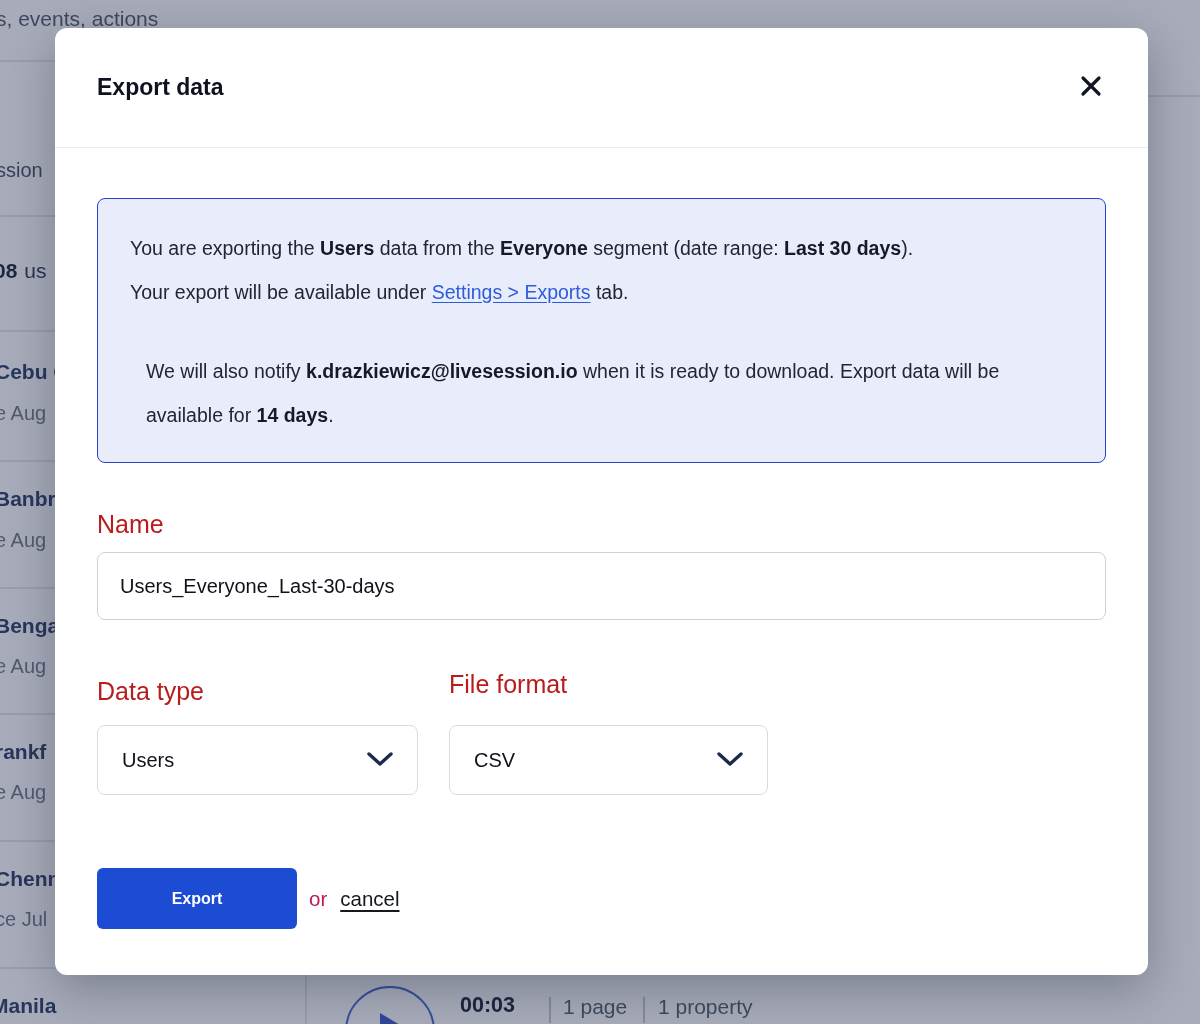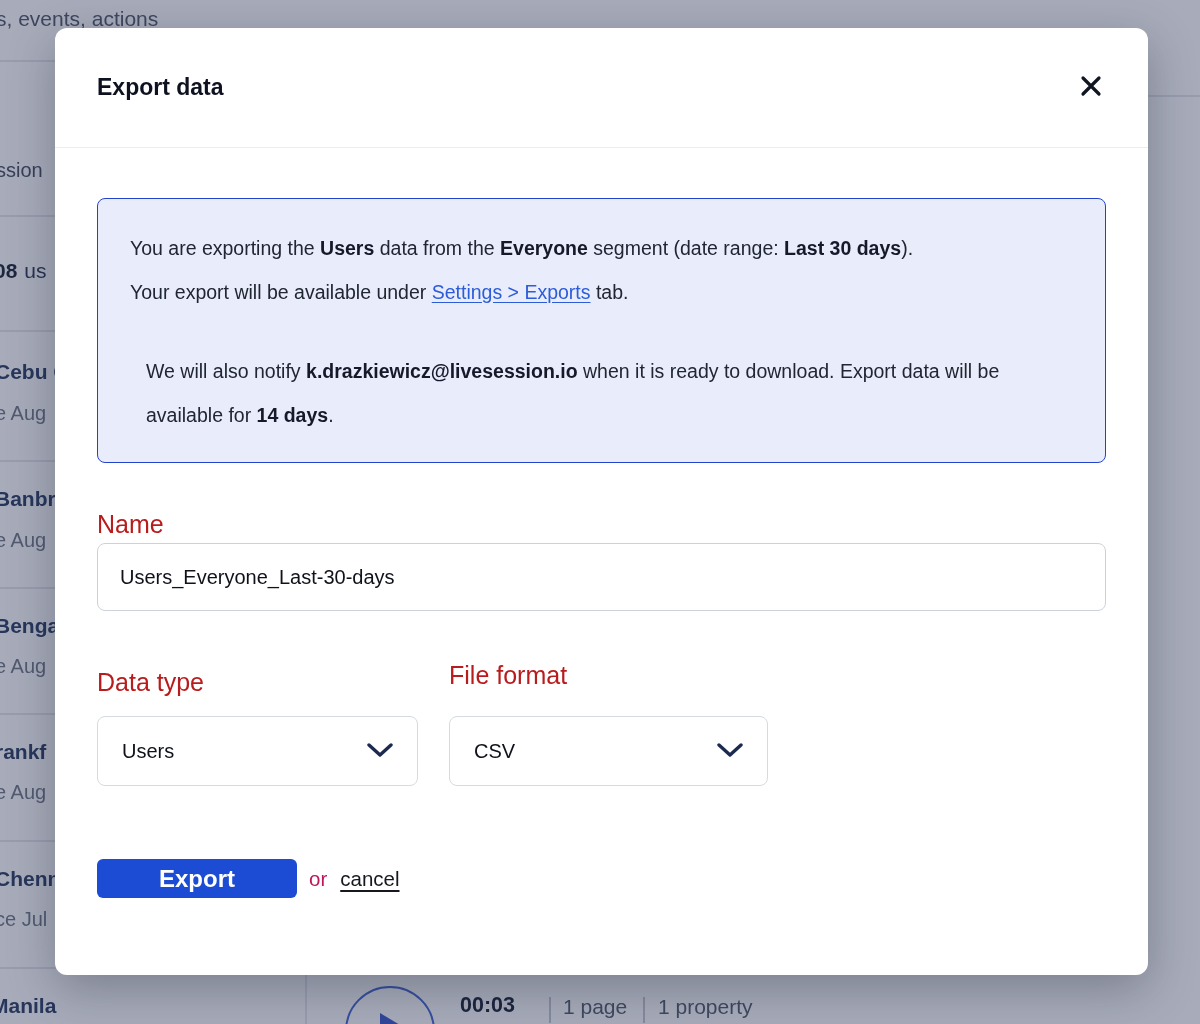--- a/index.html
+++ b/index.html
@@ -47,35 +47,35 @@
 
   .info-box { margin-top:50px; background:#e9edfb; border:1.5px solid #2443cc;
               border-radius:8px; padding:27px 32px 25px 32px;
               font-size:19.5px; line-height:44px; color:#212633; }
   .info-box strong { font-weight:700; color:#15192a; }
   .info-box a { color:#2c5cd9; text-decoration:underline; text-underline-offset:3px; cursor:pointer; }
   .info-p3 { margin-top:35px;margin-left:16px; }
 
   .field-label { font-size:25px; color:#b91c1c; }
   .name-label { margin-top:47px; }
-  .name-input { margin-top:4px; width:100%; height:68px; border:1.5px solid #cdd2da;
+  .name-input { margin-top:13px; width:100%; height:68px; border:1.5px solid #cdd2da;
                 border-radius:8px; padding:0 22px; font-size:20px; color:#10121b;
                 font-family:"Liberation Sans","DejaVu Sans",sans-serif; outline:none; background:#fff; }
 
   .fields-row { display:flex; margin-top:57px; }
   .field-group { width:321px; }
   .field-group + .field-group { margin-left:31px; width:319px; }
   .field-group.raised .field-label { position:relative; top:-7px; }
   .select-box { margin-top:19px; height:70px; border:1.5px solid #d6dae1; border-radius:8px;
                 padding:0 24px; display:flex; align-items:center; justify-content:space-between;
                 font-size:20px; color:#10121b; cursor:pointer; background:#fff; }
 
   .actions { margin-top:73px; display:flex; align-items:center; }
-  .export-btn { width:200px; height:39px; background:#1c4cd3; color:#ffffff;
-                font-size:24px; font-weight:700; border:none; border-radius:6px; cursor:pointer;
+  .export-btn { width:200px; height:61px; background:#1c4cd3; color:#ffffff;
+                font-size:16px; font-weight:700; border:none; border-radius:6px; cursor:pointer;
                 font-family:"Liberation Sans","DejaVu Sans",sans-serif; }
   .or-txt { margin-left:12px; font-size:20.5px; color:#be185d; }
   .cancel-link { margin-left:13px; font-size:20.5px; color:#16181f;
                  text-decoration:underline; text-underline-offset:4px; cursor:pointer; }
 </style>
 </head>
 <body>
 
 <div class="bg">
   <div class="topbar-frag">s, events, actions</div>

